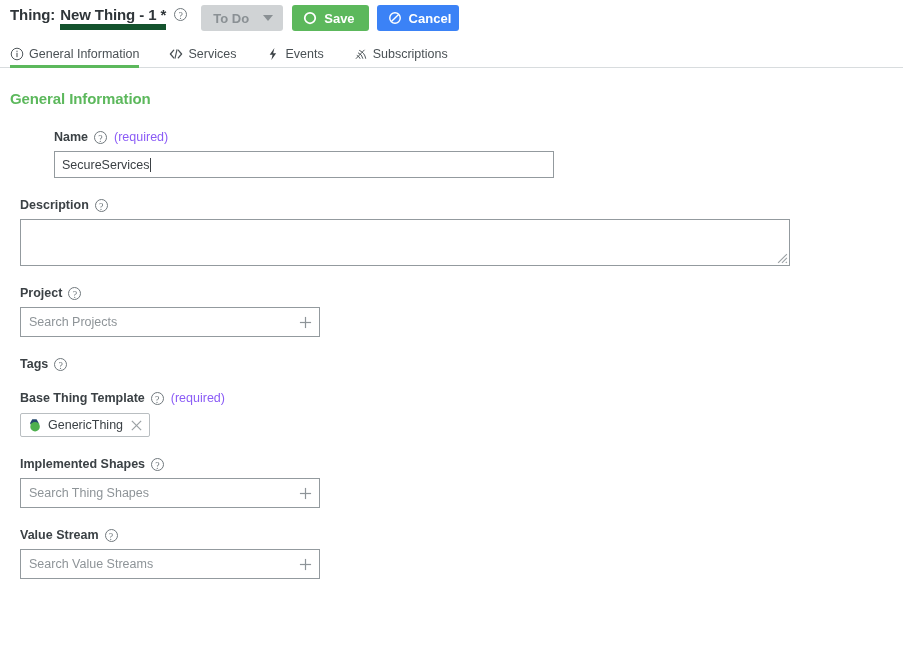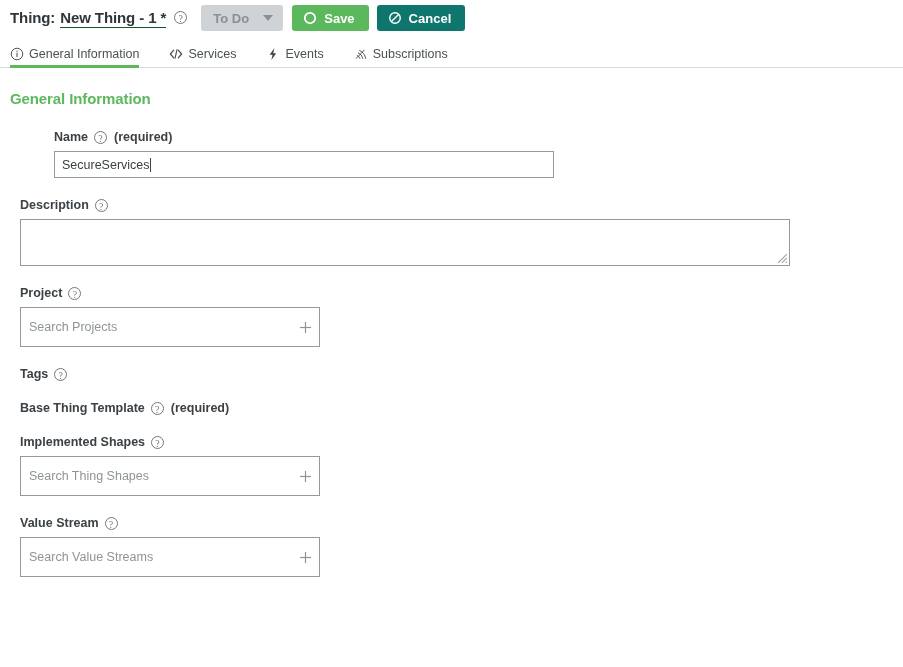--- a/index.html
+++ b/index.html
@@ -33,21 +33,21 @@
     font-size: 15px;
     font-weight: bold;
     color: #2f3539;
     letter-spacing: -0.1px;
   }
   .title-name {
     font-size: 15px;
     font-weight: bold;
     color: #2f3539;
     margin-left: 5px;
-    border-bottom: 1px solid #14532d;
+    border-bottom: 6px solid #14532d;
     padding-bottom: 1px;
     letter-spacing: -0.1px;
   }
   .help-icon {
     display: inline-block;
     width: 13px;
     height: 13px;
     border-radius: 50%;
     border: 1px solid #70787d;
     color: #70787d;
@@ -94,24 +94,24 @@
     border-top: 6px solid #8a9094;
     margin-left: 9px;
   }
   .btn-save {
     background: #5cb85c;
     color: #ffffff;
     margin-left: 9px;
     padding: 0 14px 0 11px;
   }
   .btn-cancel {
-    background: #0f766e;
+    background: #3b82f6;
     color: #ffffff;
     margin-left: 8px;
-    padding: 0 14px 0 11px;
+    padding: 0 8px 0 11px;
   }
   .btn-glyph {
     width: 14px;
     height: 14px;
     margin-right: 7px;
     flex: 0 0 auto;
   }
 
   
   .tabs {
@@ -200,23 +200,23 @@
   .field-label {
     font-size: 12.5px;
     font-weight: bold;
     color: #3b4145;
     display: flex;
     align-items: center;
     white-space: nowrap;
   }
   .field-label .help-icon { margin-left: 6px; }
   .req {
-    font-weight: bold;
+    font-weight: normal;
     margin-left: 7px;
-    color: #404040;
+    color: #8b5cf6;
   }
   .caret-bar {
     display: inline-block;
     width: 1px;
     height: 14px;
     background: #3b4145;
     vertical-align: -3px;
   }
   .name-value-wrap {
     width: 500px;
@@ -247,21 +247,21 @@
   .resize-grip {
     position: absolute;
     right: 1px;
     bottom: 1px;
     width: 11px;
     height: 11px;
   }
 
   .search-field {
     width: 300px;
-    height: 40px;
+    height: 30px;
     border: 1px solid #939a9e;
     background: #fff;
     box-sizing: border-box;
     margin-top: 7px;
     display: flex;
     align-items: center;
     justify-content: space-between;
     padding: 0 7px 0 8px;
     cursor: text;
   }
@@ -427,20 +427,31 @@
       <span class="help-icon">?</span>
     </div>
   </div>
 
   <div class="block">
     <div class="field-label">
       <span>Base Thing Template</span>
       <span class="help-icon">?</span>
       <span class="req">(required)</span>
     </div>
+    <div class="chip">
+      <svg class="chip-ico" viewBox="0 0 16 16">
+        <polygon points="5.6,1.4 10.2,1.4 12.6,5.6 10.2,9.8 5.6,9.8 3.2,5.6" fill="#23476b"></polygon>
+        <circle cx="8.6" cy="9.3" r="5.1" fill="#4eb04e"></circle>
+      </svg>
+      <span class="chip-label">GenericThing</span>
+      <svg class="chip-x" viewBox="0 0 14 14">
+        <line x1="2" y1="2" x2="12" y2="12" stroke="#9aa0a4" stroke-width="1.3"></line>
+        <line x1="12" y1="2" x2="2" y2="12" stroke="#9aa0a4" stroke-width="1.3"></line>
+      </svg>
+    </div>
   </div>
 
   <div class="block">
     <div class="field-label">
       <span>Implemented Shapes</span>
       <span class="help-icon">?</span>
     </div>
     <div class="search-field">
       <span class="search-ph">Search Thing Shapes</span>
       <svg class="plus-ico" viewBox="0 0 14 14">

